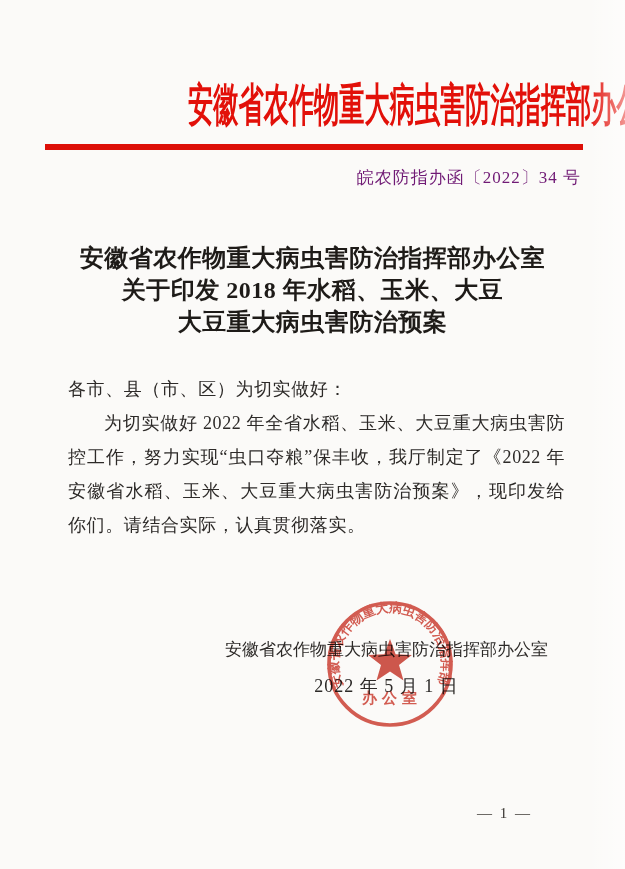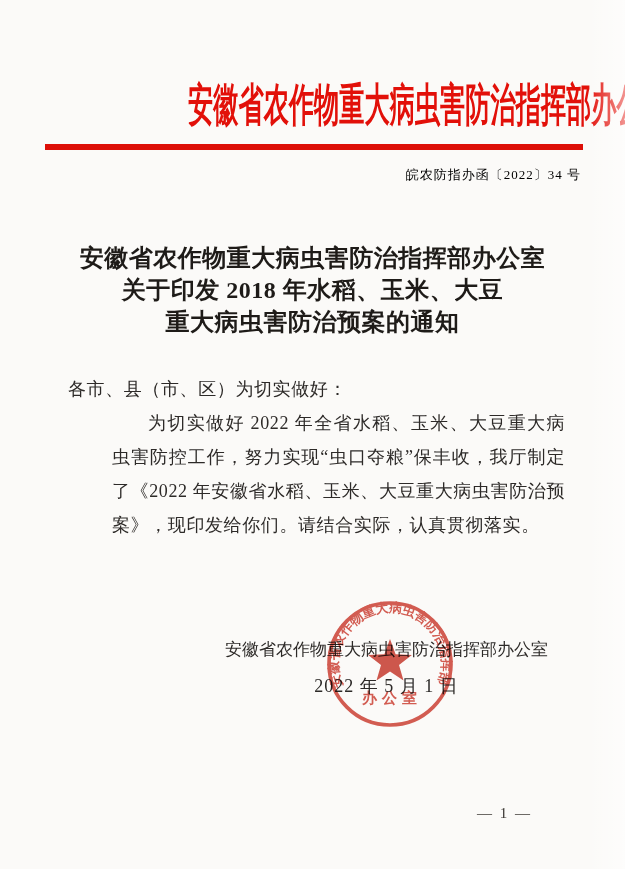--- a/index.html
+++ b/index.html
@@ -39,41 +39,41 @@
   
   .red-rule {
     position: absolute; top: 144px; left: 45px; width: 538px;
     height: 1px;
     border-top: 4px solid #dd0f08;
     border-bottom: 2px solid #dd0f08;
   }
   .doc-number {
     position: absolute; top: 166px; left: 0; right: 44px;
     text-align: right;
-    font-size: 13px;
+    font-size: 17px;
     letter-spacing: 1px;
-    color: #000000;
+    color: #701a75;
   }
   .title {
     position: absolute; top: 242px; left: 30px; right: 30px;
     text-align: center;
     font-size: 24px;
     font-weight: bold;
     line-height: 32px;
     color: #1e1b18;
     letter-spacing: 0.5px;
   }
   .body-block {
     position: absolute; top: 372px; left: 68px; width: 497px;
     font-size: 18px;
     line-height: 34px;
     letter-spacing: 0.6px;
     text-align: justify;
   }
-  .body-block .para { text-indent: 2em; margin-left: 44px; }
+  .body-block .para { text-indent: 2em; }
   .sig-block {
     position: absolute; top: 632px; right: 77px;
     text-align: center;
     font-size: 17px;
     line-height: 36px;
     color: #2d2a28;
     white-space: nowrap;
   }
   .sig-date { font-size: 18px; letter-spacing: 1px; }
   
@@ -117,21 +117,21 @@
     <span class="header-org">安徽省农作物重大病虫害防治指挥部办公室</span>
   </div>
 
   <div class="red-rule"></div>
 
   <div class="doc-number">皖农防指办函〔2022〕34 号</div>
 
   <div class="title">
     <div>安徽省农作物重大病虫害防治指挥部办公室</div>
     <div>关于印发 2018 年水稻、玉米、大豆</div>
-    <div>重大病虫害防治预案的通知</div>
+    <div>大豆重大病虫害防治预案</div>
   </div>
 
   <div class="body-block">
     <div class="recipient">各市、县（市、区）为切实做好：</div>
     <div class="para">为切实做好 2022 年全省水稻、玉米、大豆重大病虫害防控工作，努力实现“虫口夺粮”保丰收，我厅制定了《2022 年安徽省水稻、玉米、大豆重大病虫害防治预案》，现印发给你们。请结合实际，认真贯彻落实。</div>
   </div>
 
   <div class="sig-block">
     <div class="sig-org">安徽省农作物重大病虫害防治指挥部办公室</div>
     <div class="sig-date">2022 年 5 月 1 日</div>

